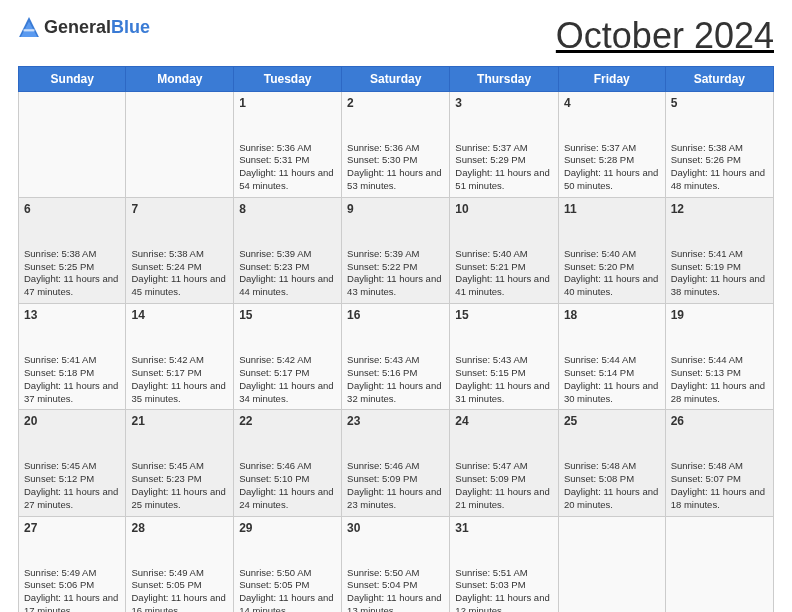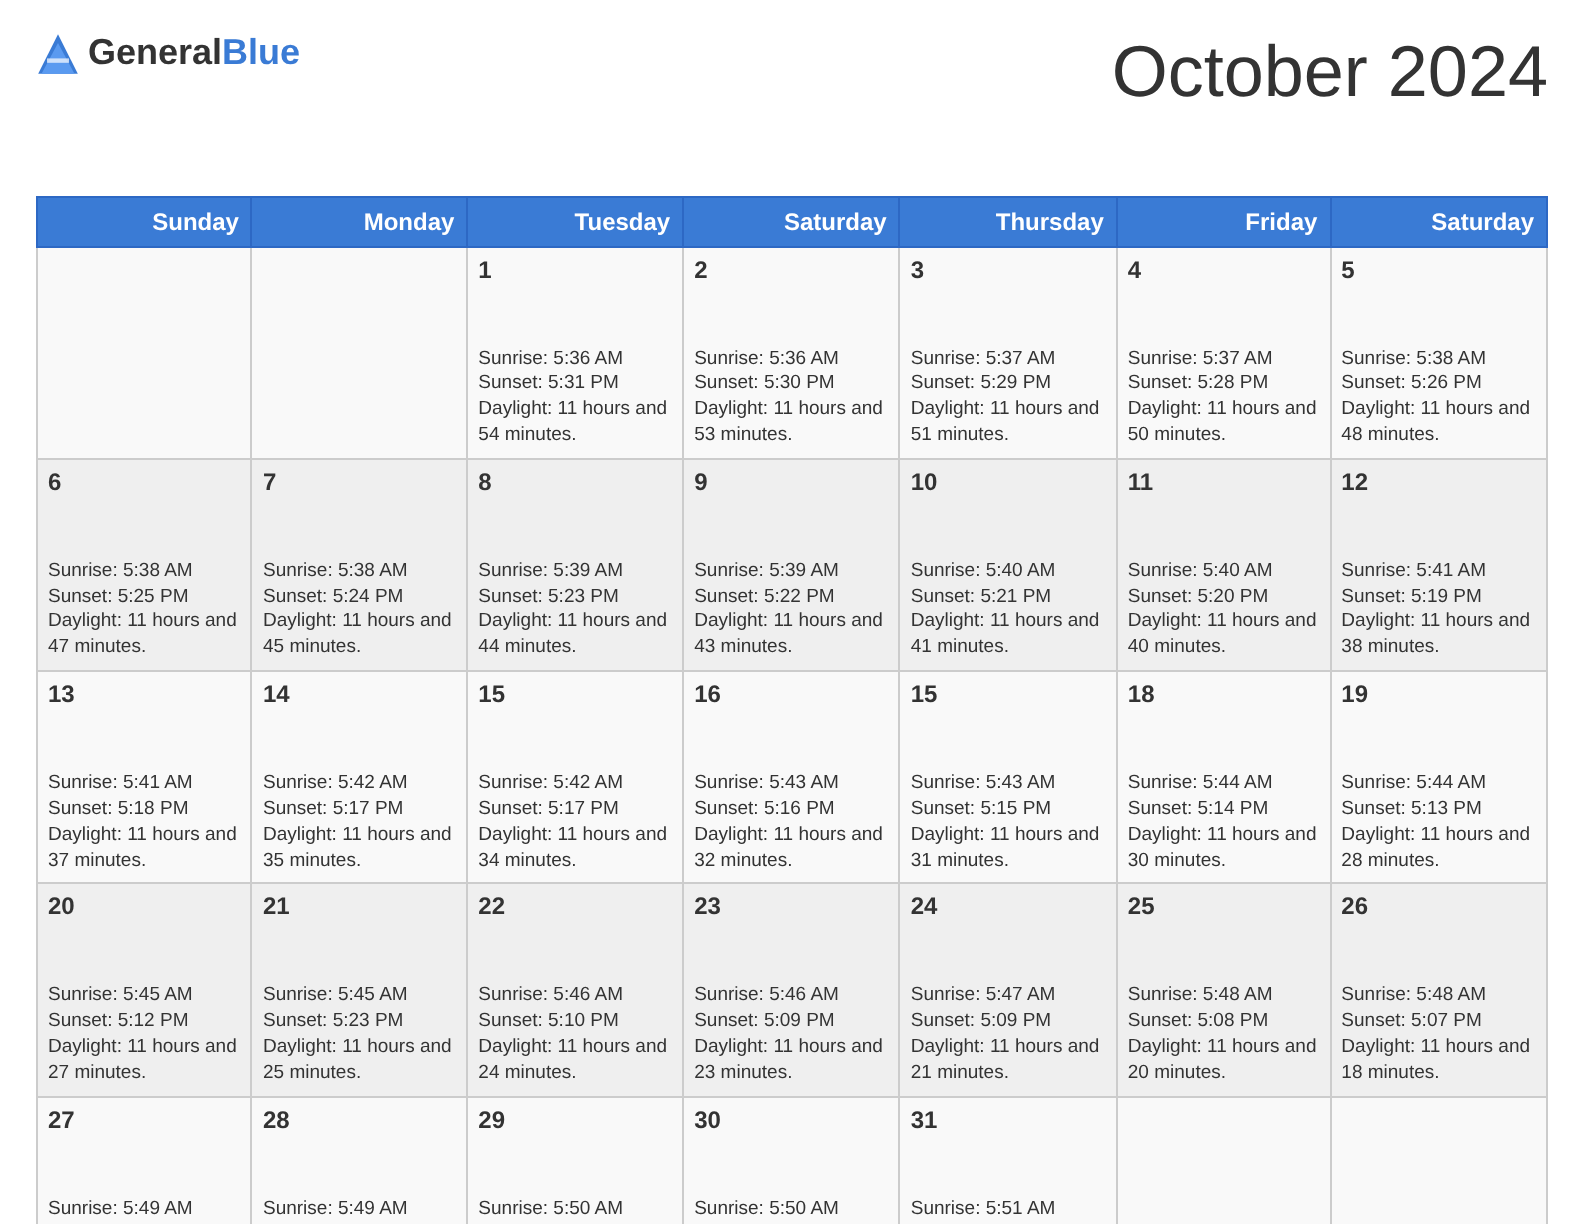--- a/index.html
+++ b/index.html
@@ -9,21 +9,20 @@
       width: 792px;
       height: 612px;
       overflow: hidden;
     }
     .page {
       width: 792px;
       height: 448px;
       padding: 16px 18px 6px 18px;
       display: flex;
       flex-direction: column;
-      gap: 32px;
     }
     .header {
       display: flex;
       justify-content: space-between;
       align-items: flex-start;
       margin-bottom: 10px;
     }
     .logo {
       display: flex;
       align-items: center;
@@ -40,20 +39,21 @@
       font-weight: bold;
       color: #3a7bd5;
       line-height: 1;
     }
     .logo-icon {
       width: 22px;
       height: 22px;
     }
     .title-block {
       text-align: center;
+      text-decoration: underline;
     }
     .month-title {
       font-size: 36px;
       font-weight: 300;
       color: #333;
       line-height: 1.1;
     }
     .location-title {
       font-size: 15px;
       color: #555;
@@ -62,21 +62,21 @@
       width: 100%;
       border-collapse: collapse;
       flex: 1;
     }
     .calendar-table thead tr th {
       background-color: #3a7bd5;
       color: #fff;
       font-size: 12px;
       font-weight: bold;
       padding: 5px 6px;
-      text-align: right;
+      text-align: center;
       border: 1px solid #2d68c4;
     }
     .calendar-table tbody tr td {
       border: 1px solid #ccc;
       vertical-align: top;
       padding: 4px 5px;
       width: 113px;
       min-height: 80px;
     }
     .calendar-table tbody tr:nth-child(odd) td {

